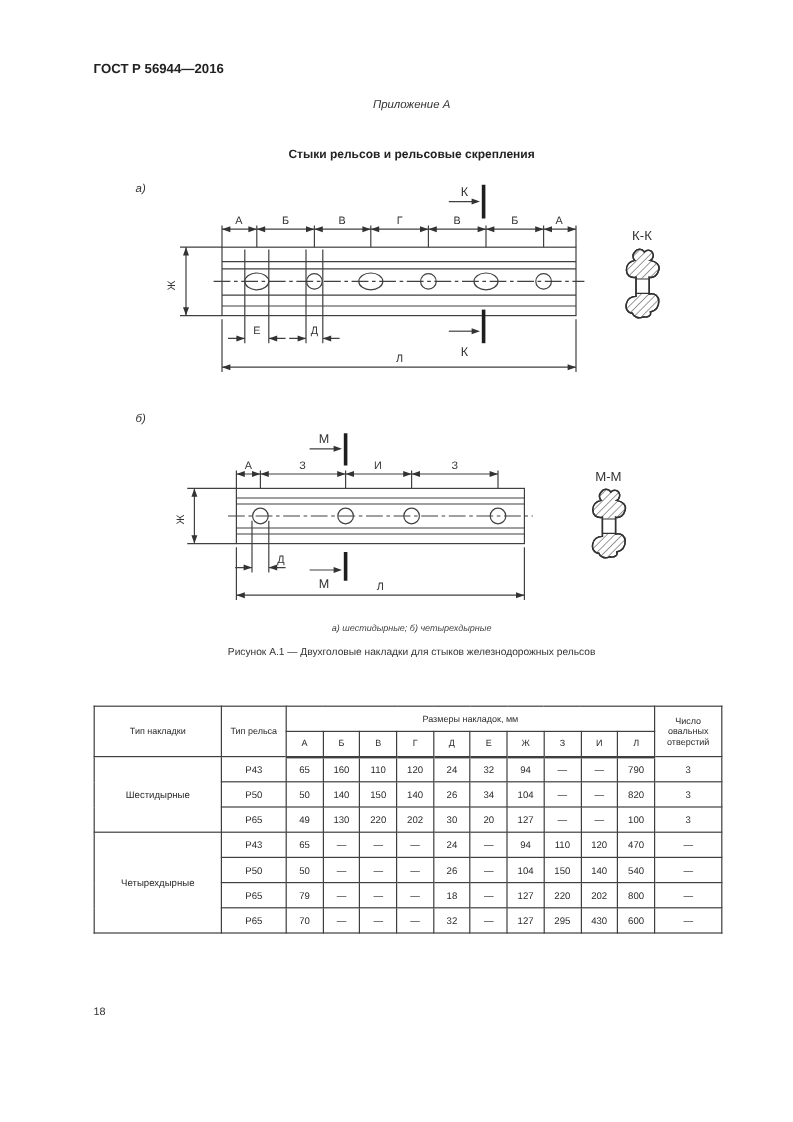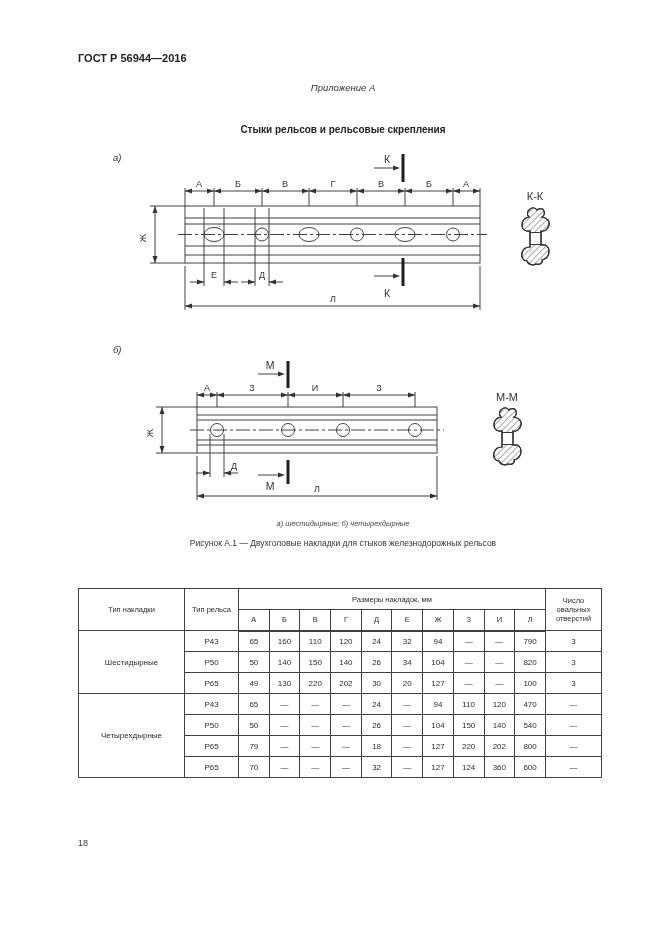--- a/index.html
+++ b/index.html
@@ -359,22 +359,22 @@
         </tr>
         <tr>
           <td>Р65</td>
           <td>70</td>
           <td>—</td>
           <td>—</td>
           <td>—</td>
           <td>32</td>
           <td>—</td>
           <td>127</td>
-          <td>124</td>
-          <td>360</td>
+          <td>295</td>
+          <td>430</td>
           <td>600</td>
           <td>—</td>
         </tr>
       </tbody>
   </table>
 
   <div class="page-number">18</div>
 </div>
 
 </body></html>

